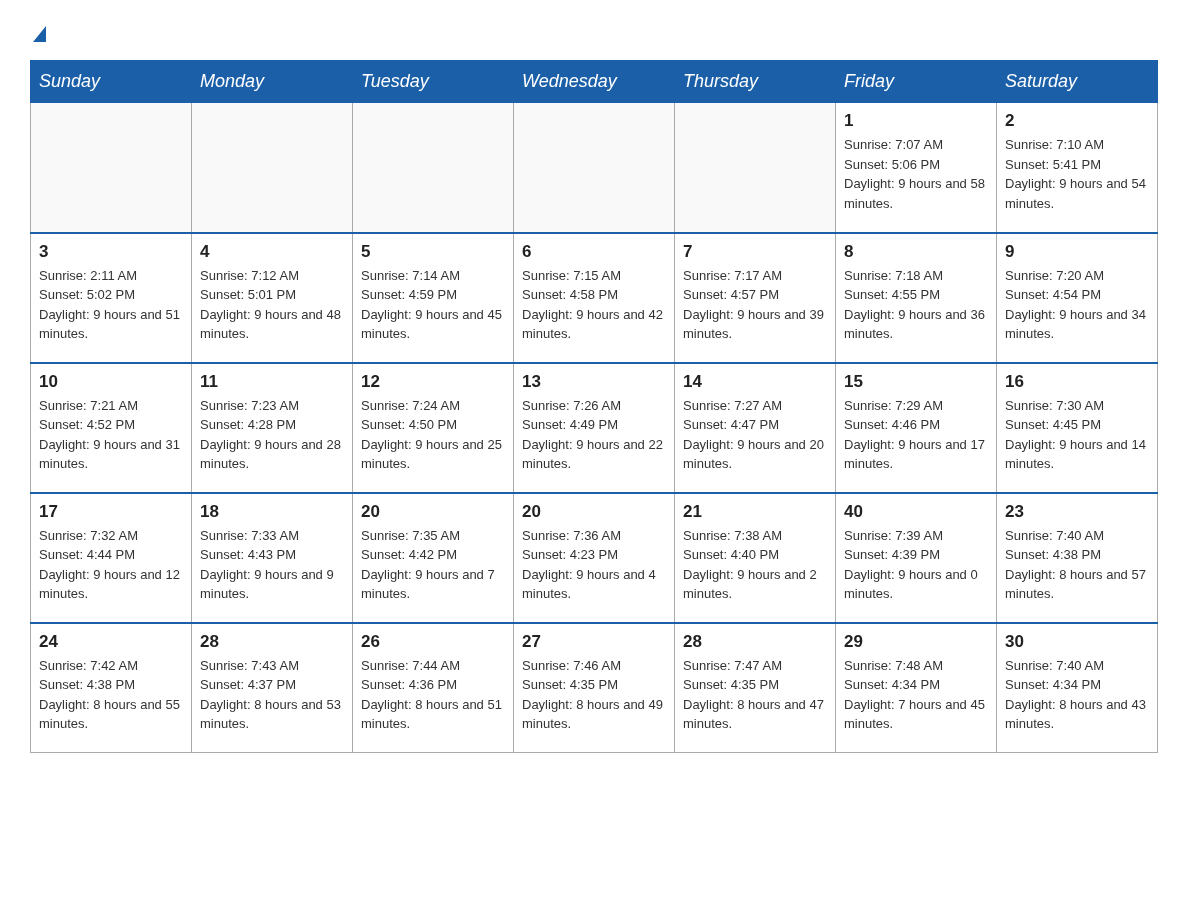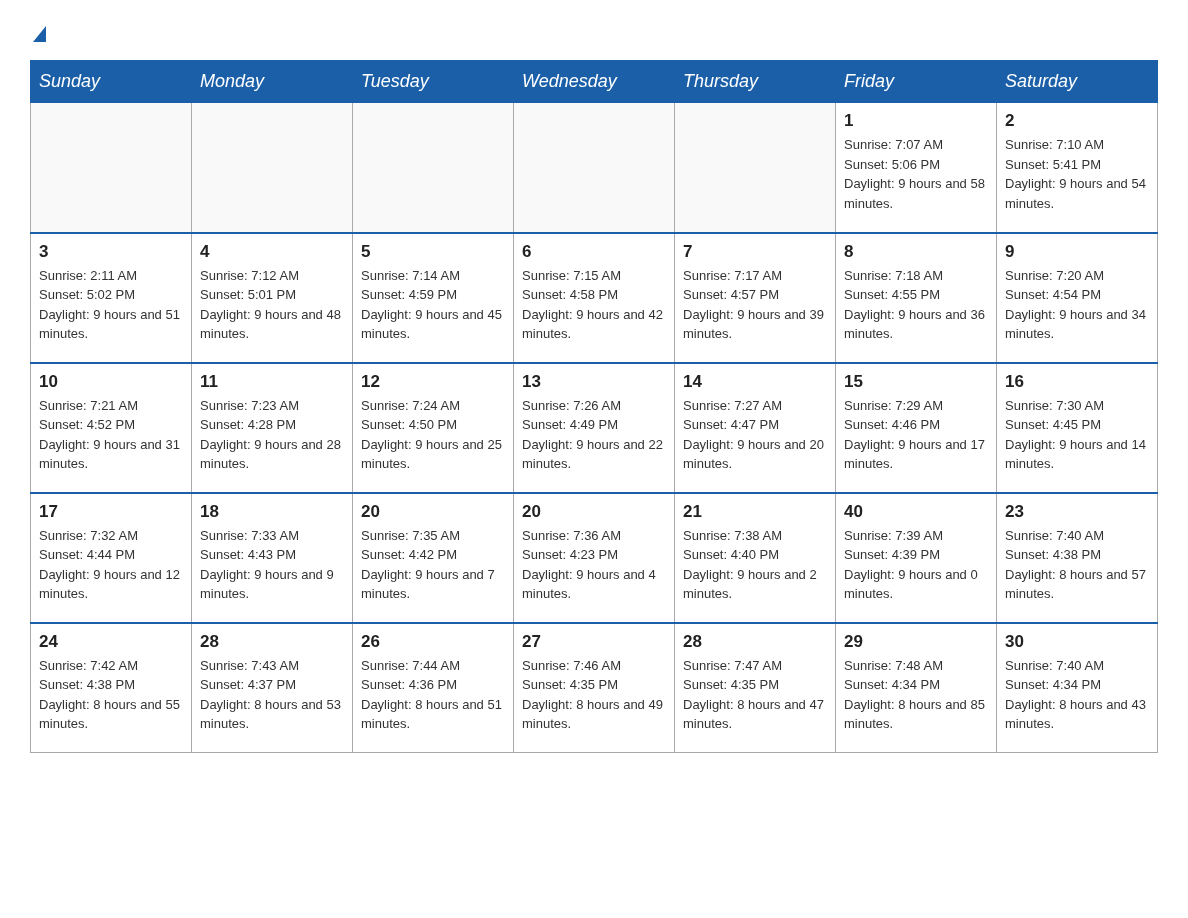--- a/index.html
+++ b/index.html
@@ -303,21 +303,21 @@
         <td>
           <span class="day-num">28</span>
           <div class="day-info">Sunrise: 7:47 AM</div>
           <div class="day-info">Sunset: 4:35 PM</div>
           <div class="day-info">Daylight: 8 hours and 47 minutes.</div>
         </td>
         <td>
           <span class="day-num">29</span>
           <div class="day-info">Sunrise: 7:48 AM</div>
           <div class="day-info">Sunset: 4:34 PM</div>
-          <div class="day-info">Daylight: 8 hours and 85 minutes.</div>
+          <div class="day-info">Daylight: 7 hours and 45 minutes.</div>
         </td>
         <td>
           <span class="day-num">30</span>
           <div class="day-info">Sunrise: 7:40 AM</div>
           <div class="day-info">Sunset: 4:34 PM</div>
           <div class="day-info">Daylight: 8 hours and 43 minutes.</div>
         </td>
       </tr>
     </tbody>
 </table>

